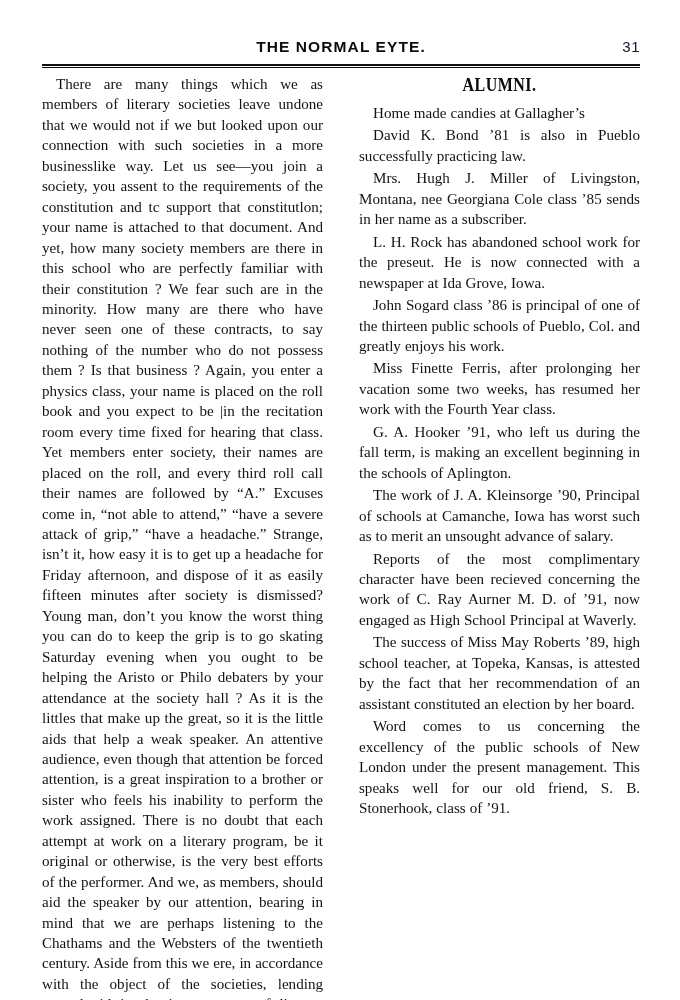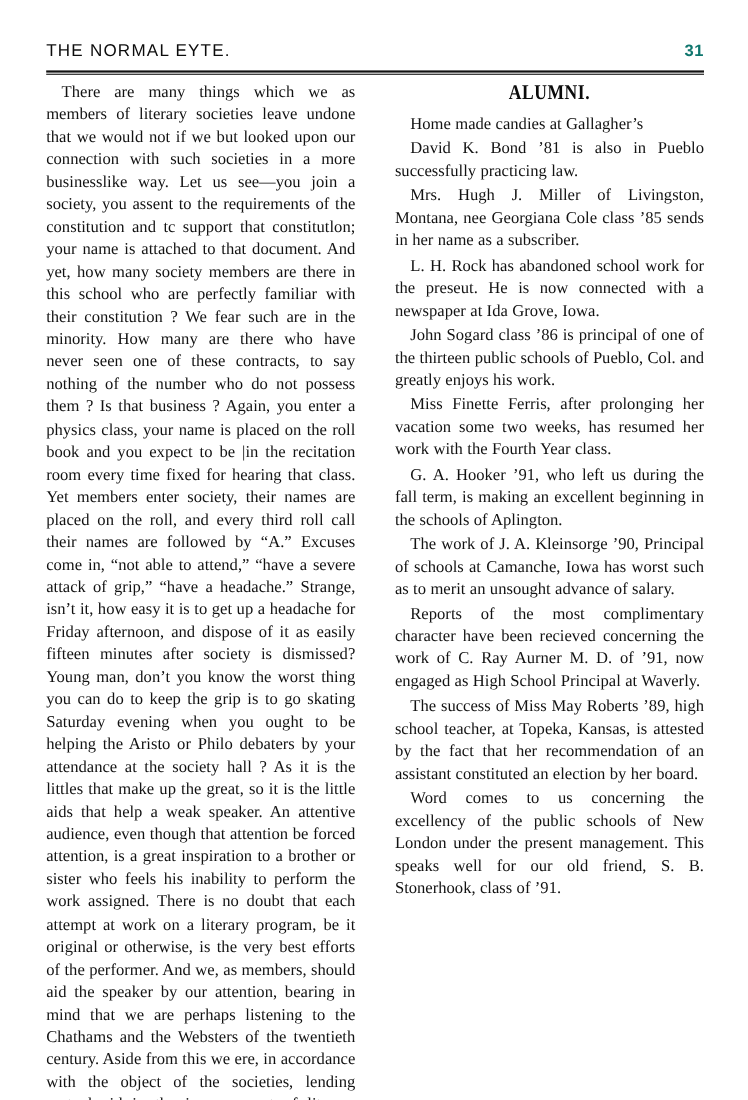--- a/index.html
+++ b/index.html
@@ -32,36 +32,37 @@
     left: 42px;
     top: 38px;
     width: 598px;
     height: 26px;
   }
   .masthead-title {
     position: absolute;
     left: 0;
     top: 0;
     width: 598px;
+    text-align: center;
     font-family: "Liberation Sans", "DejaVu Sans", sans-serif;
-    font-weight: normal;
+    font-weight: bold;
     font-size: 15.5px;
     letter-spacing: 1.1px;
     color: #0c0c0c;
     white-space: nowrap;
   }
   .masthead-folio {
     position: absolute;
     right: 0;
     top: 0;
     font-family: "Liberation Sans", "DejaVu Sans", sans-serif;
-    font-weight: bold;
+    font-weight: normal;
     font-size: 15px;
     letter-spacing: 0.5px;
-    color: #0f766e;
+    color: #0f172a;
   }
 
   
   .head-rule {
     position: absolute;
     left: 42px;
     top: 64px;
     width: 598px;
     height: 4px;
   }

